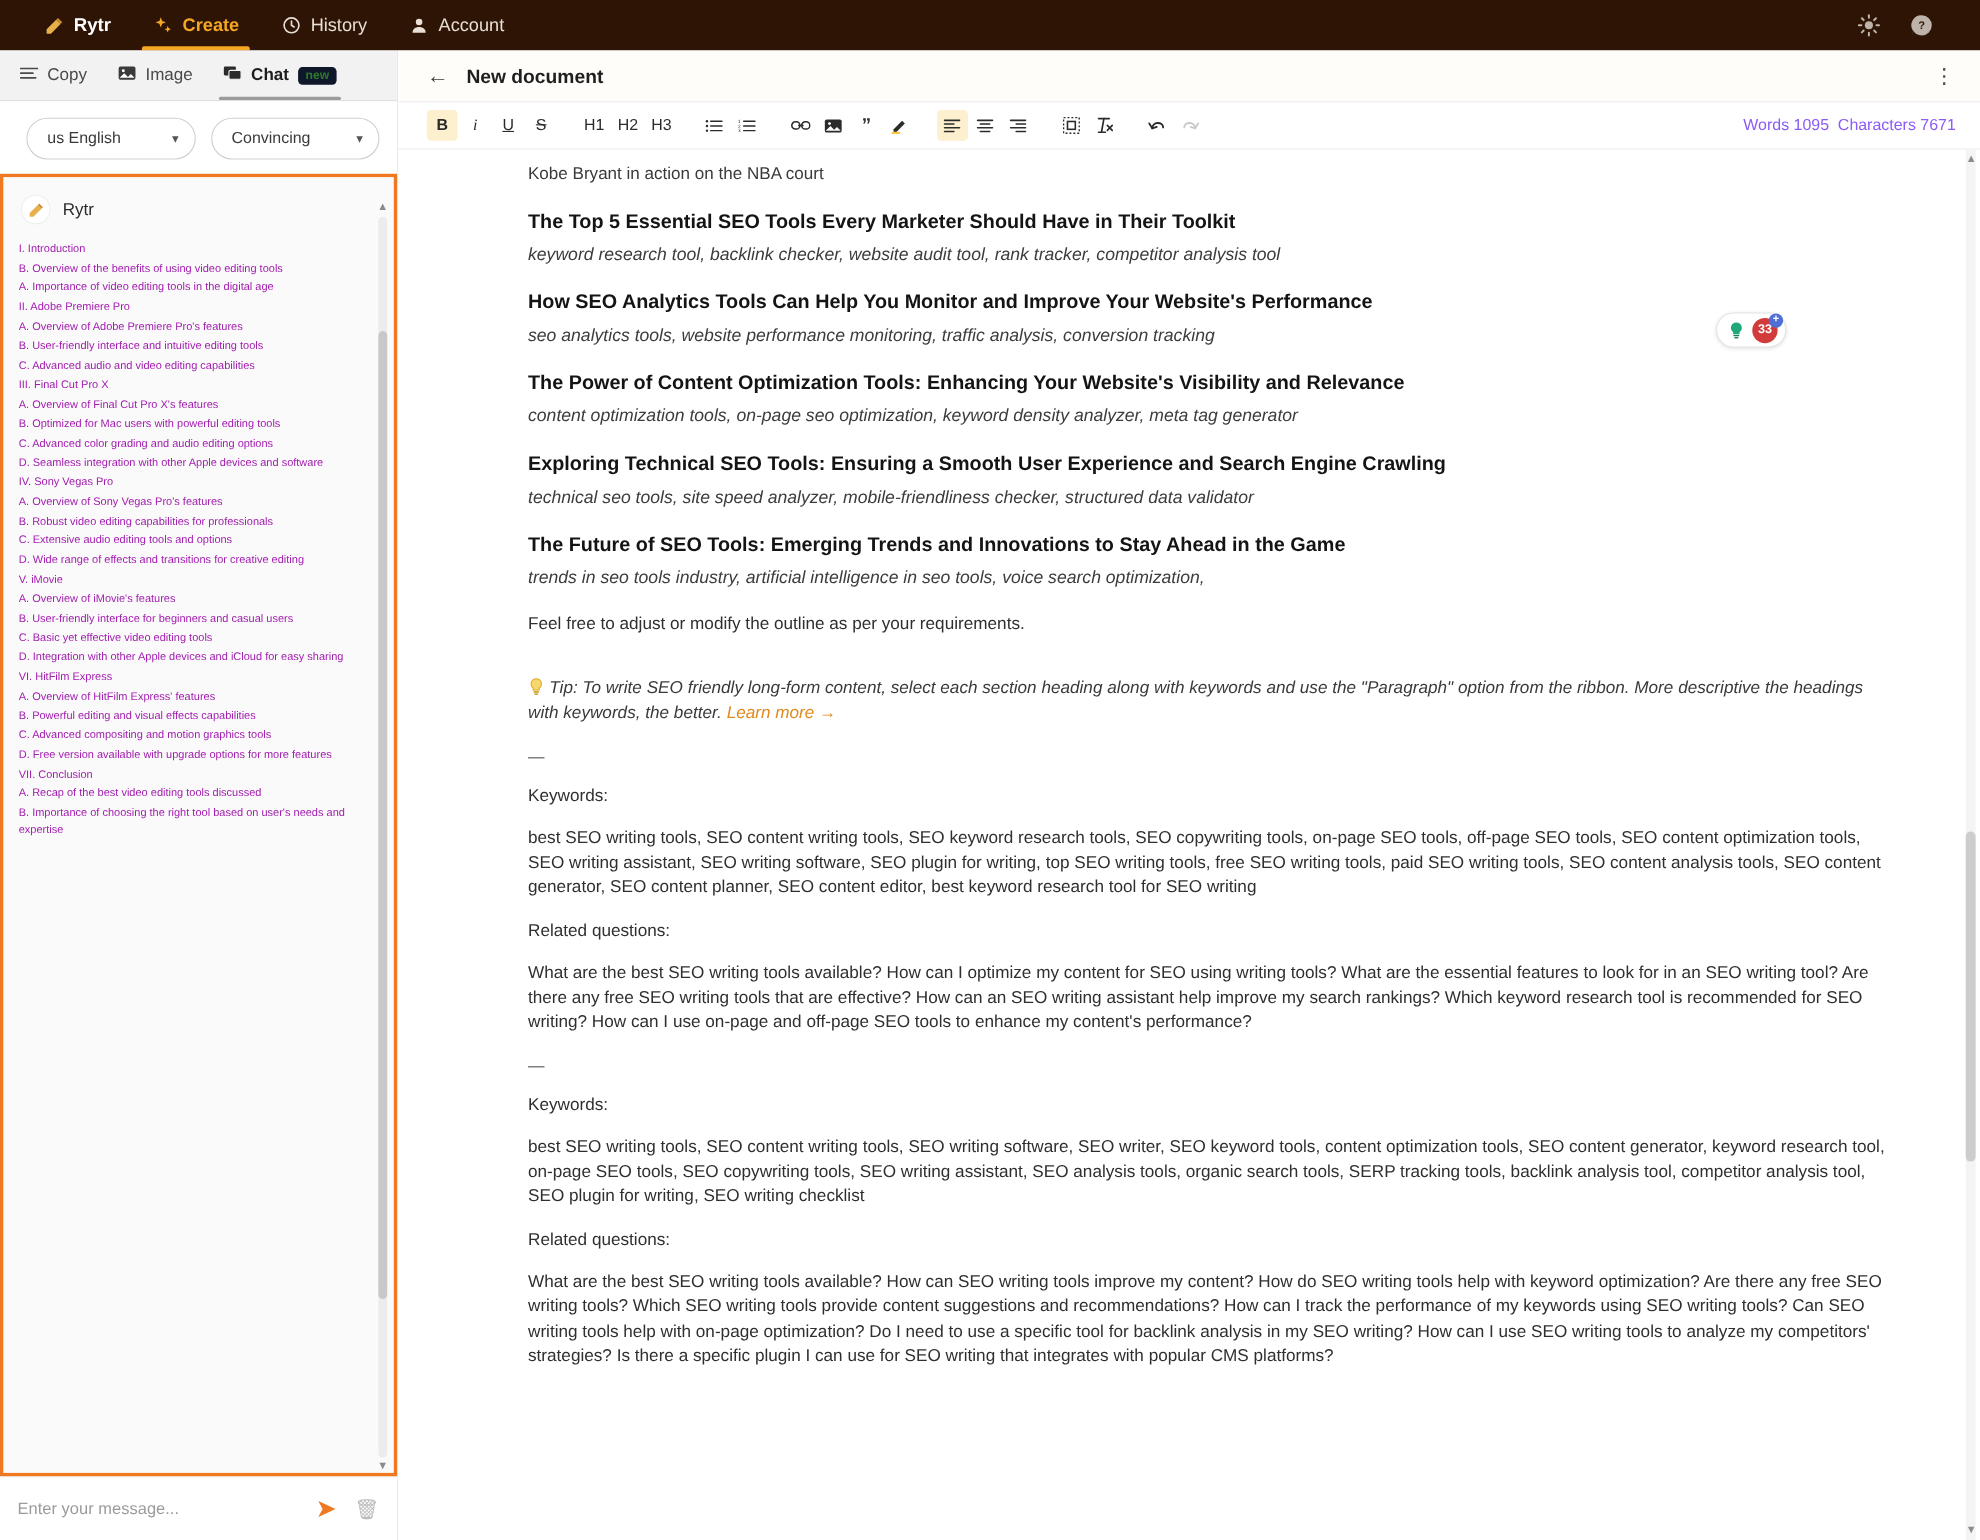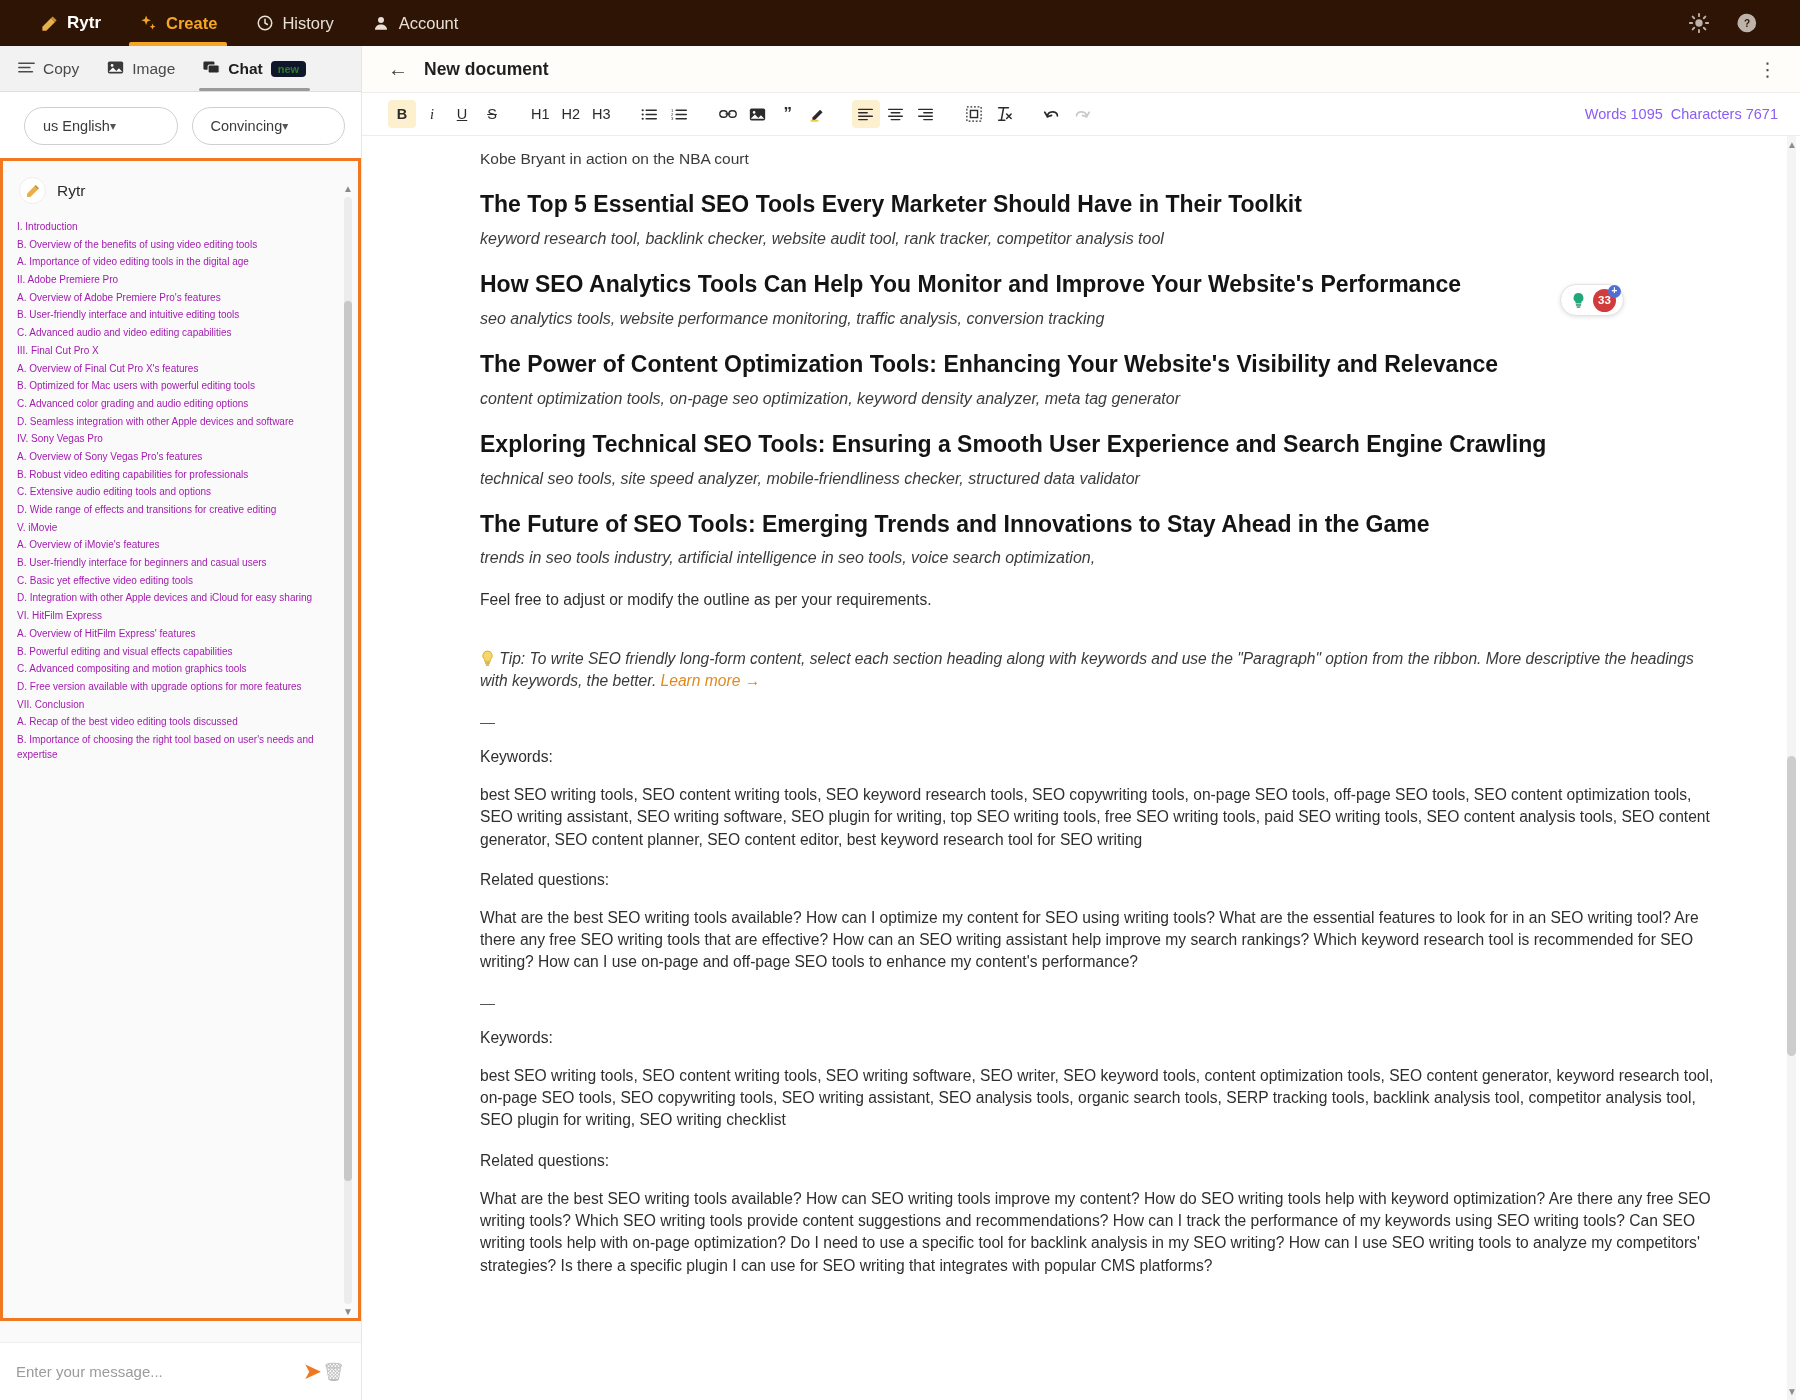--- a/index.html
+++ b/index.html
@@ -70,20 +70,21 @@
   .badge-new {
     background: #0f172a; color: #2d7a2d; font-size: 11px;
     padding: 2px 7px; border-radius: 4px; font-weight: 600;
   }
 
   .lcontrols { display: flex; gap: 14px; padding: 15px 16px 13px 24px; background:#fff; }
   .select {
     flex: 1; height: 38px; border: 1px solid #cfcfcf; border-radius: 20px;
     background: #fff; display: flex; align-items: center;
     padding: 0 14px 0 18px; font-size: 14.5px; color: #3a3a3a; cursor: pointer;
+    justify-content: space-between;
   }
   .chev { color: #555; font-size: 12px; }
 
   .chatbox {
     flex: 1; margin: 0 0 0 0;
     border: 3px solid #f07820;
     background: #fafafa;
     position: relative;
     display: flex; flex-direction: column;
     overflow: hidden;
@@ -110,21 +111,21 @@
     position: absolute; right: 6px; top: 140px; width: 8px; height: 880px;
     background: #c8c8c8; border-radius: 4px; cursor: pointer;
   }
   .scroll-arrow {
     position: absolute; right: 5px; width: 10px; height: 10px;
     color: #8a8a8a; font-size: 10px; text-align: center; cursor: pointer;
   }
 
   .composer {
     height: 58px; background: #fff; display: flex; align-items: center;
-    padding: 0 16px 0 16px; gap: 0; border-top: 1px solid #efefef; margin-top: 21px;
+    padding: 0 16px 0 16px; gap: 16px; border-top: 1px solid #efefef;
   }
   .composer input {
     flex: 1; border: none; outline: none; font-size: 15px; color: #333;
     font-family: "Liberation Sans", sans-serif; background: transparent;
   }
   .composer input::placeholder { color: #9b9b9b; }
   .send-btn { color: #f07820; font-size: 23px; cursor: pointer; line-height: 1; }
   .del-btn { color: #b9b9b9; font-size: 18px; cursor: pointer; }
 
   
@@ -152,21 +153,21 @@
   .tb-sep { width: 16px; }
   .counts { margin-left: auto; display: flex; gap: 8px; font-size: 14.5px; color: #8b5cf6; }
 
   .doc-wrap { flex: 1; position: relative; overflow: hidden; }
   .doc {
     padding: 14px 80px 40px 118px;
     color: #2a2a2a;
   }
   .doc .partial { font-size: 15.5px; color: #3a3a3a; margin-bottom: 22px; }
   .doc h3 {
-    font-size: 23px; font-weight: bold; color: #141414;
+    font-size: 18px; font-weight: bold; color: #141414;
     margin: 14px 0 10px 0; line-height: 1.3;
   }
   .doc .kw { font-size: 16px; font-style: italic; color: #3c3c3c; margin-bottom: 22px; }
   .doc p.body { font-size: 15.6px; line-height: 1.43; color: #2f2f2f; margin-bottom: 20px; }
   .tip {
     font-size: 15.6px; font-style: italic; color: #3a3a3a;
     line-height: 1.45; margin: 36px 0 20px 0;
   }
   .tip a { color: #e08a1e; text-decoration: none; font-style: italic; }
   .dash { color: #555; font-size: 15px; margin: 10px 0 18px 0; }

